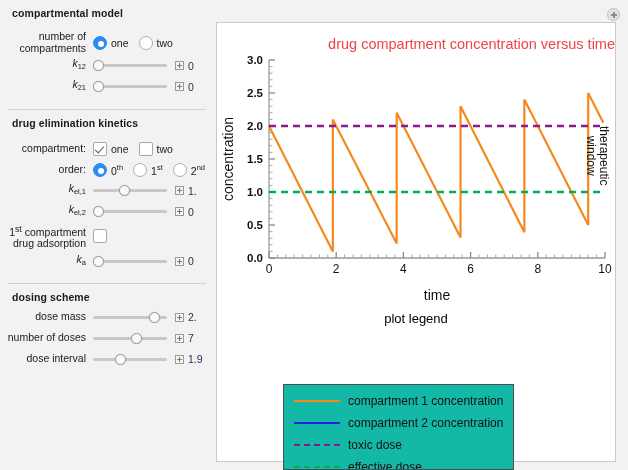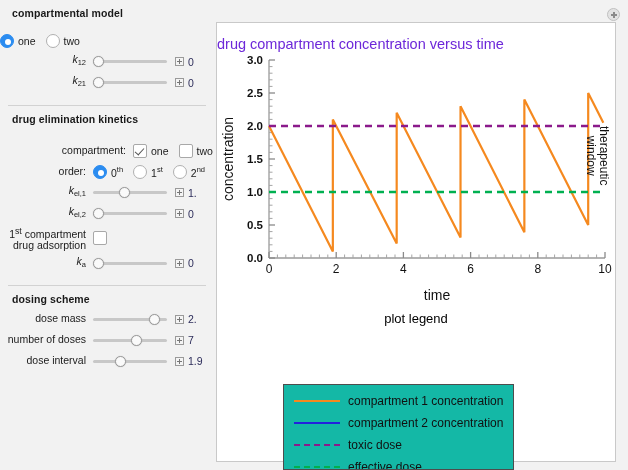--- a/index.html
+++ b/index.html
@@ -99,21 +99,21 @@
   .gear{
     position:absolute;right:8px;top:8px;width:13px;height:13px;
     border-radius:50%;background:#e3e3e3;border:1px solid #c0c0c0;
     box-sizing:border-box;
   }
   .gear::before,.gear::after{content:"";position:absolute;background:#8a8a8a;}
   .gear::before{left:5px;top:2.5px;width:1.5px;height:6px;}
   .gear::after{left:2.5px;top:5px;width:6px;height:1.5px;}
 
   .chart-title{
-    text-align:left;font-size:14.5px;color:#6d28d9;
+    text-align:right;font-size:14.5px;color:#ef4444;
     padding-top:13px;font-family:"Liberation Sans", sans-serif;
   }
 
   .plotwrap{position:relative;width:400px;height:255px;}
   .legend-title{
     text-align:center;font-size:13px;color:#000000;margin-top:4px;
   }
   .legend-box{
     position:absolute;left:66px;top:361px;
     width:231px;height:86px;border:1px solid #4d4d4d;background:#14b8a6;
@@ -132,20 +132,24 @@
 </head>
 <body>
 
 <div class="app">
 
   <div class="controls">
 
     <div class="section-title">compartmental model</div>
 
     <div class="row" style="margin-top:8px;">
+      <div class="lab two-line">
+        <span>number of</span><br>
+        <span>compartments</span>
+      </div>
       <div class="ctl">
         <span class="radio on"></span>
         <span class="rlabel">one</span>
         <span class="radio"></span>
         <span class="rlabel">two</span>
       </div>
     </div>
 
     <div class="row">
       <div class="lab">
@@ -172,21 +176,21 @@
         </span>
         <span class="expander"></span>
         <span class="val">0</span>
       </div>
     </div>
 
     <div class="divider" style="margin-top:13px;"></div>
 
     <div class="section-title">drug elimination kinetics</div>
 
-    <div class="row" style="margin-top:12px;padding-left:40px;">
+    <div class="row" style="margin-top:6px;">
       <div class="lab">compartment:</div>
       <div class="ctl">
         <span class="cbox on"></span>
         <span class="rlabel">one</span>
         <span class="cbox"></span>
         <span class="rlabel">two</span>
       </div>
     </div>
 
     <div class="row">

